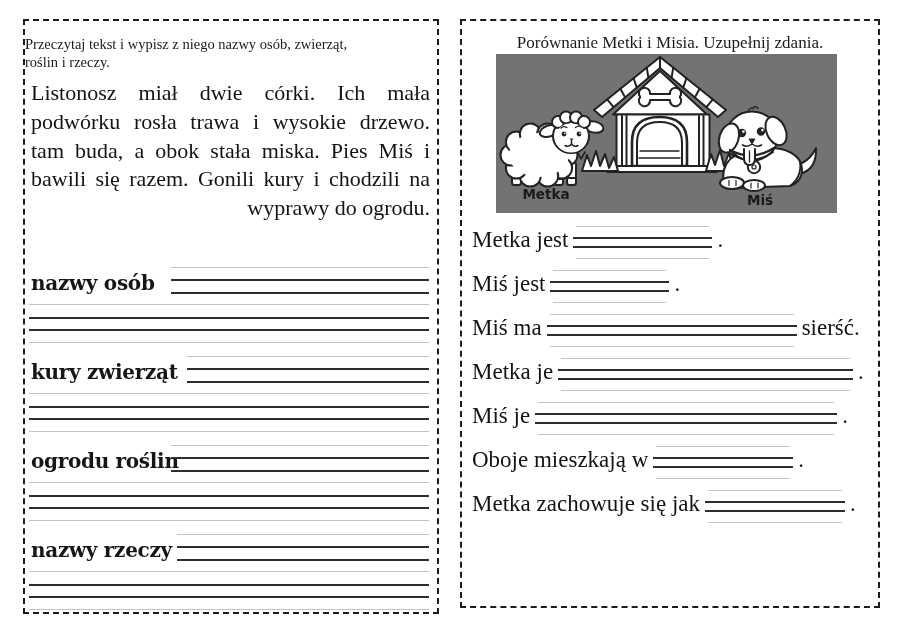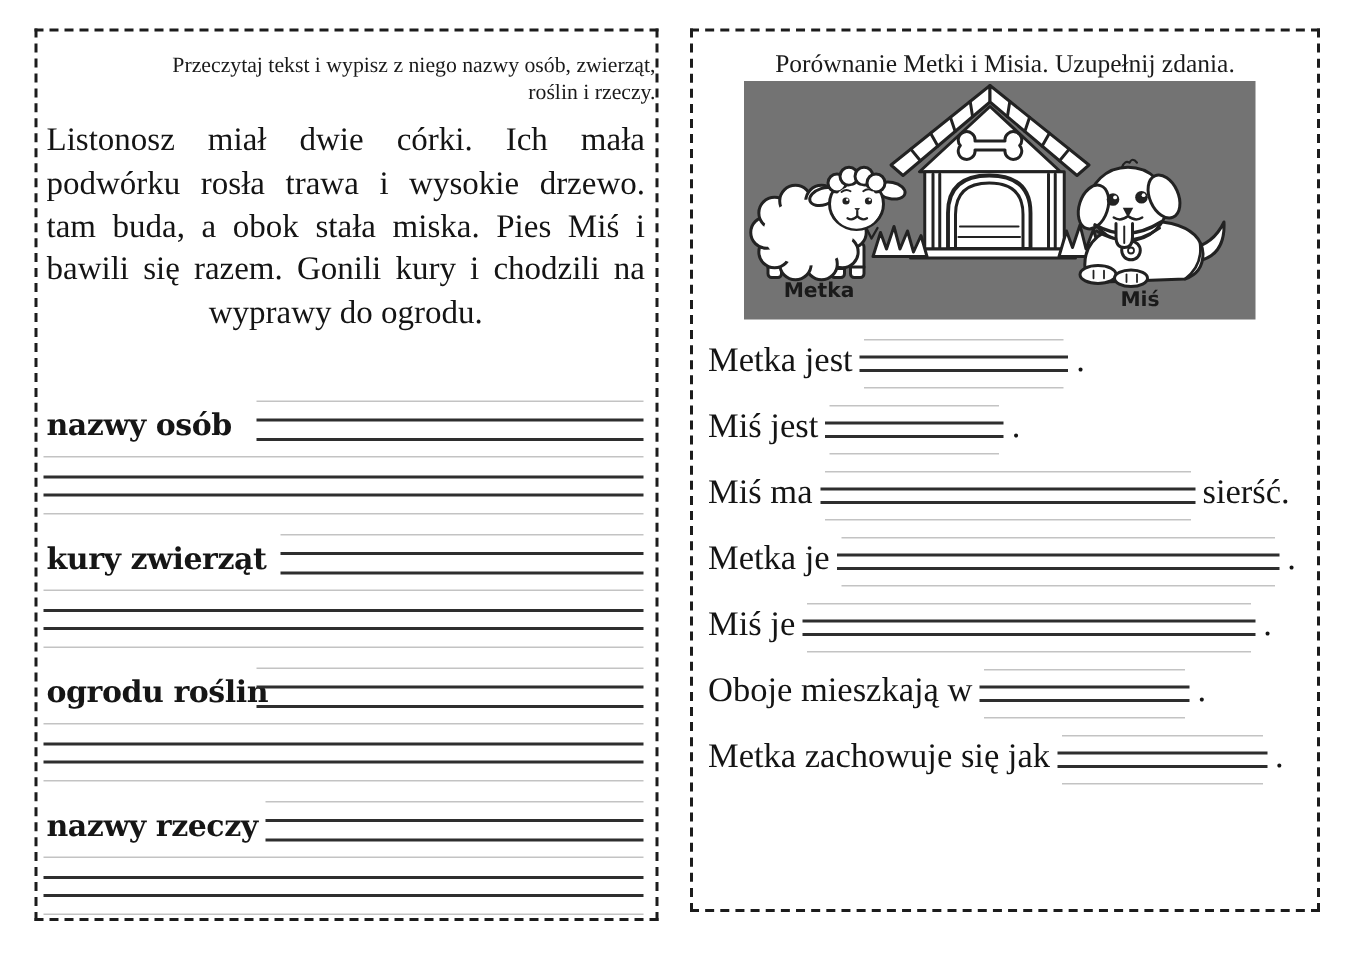--- a/index.html
+++ b/index.html
@@ -5,26 +5,26 @@
   html,body{margin:0;padding:0;}
   body{
     width:900px;height:636px;background:#ffffff;position:relative;
     font-family:"Liberation Serif", serif;color:#111;overflow:hidden;
   }
   .page{position:absolute;top:19px;background:#fff;border:2.5px dashed #1c1c1c;}
   #left-page{left:23px;width:412px;height:591px;}
   #right-page{left:460px;width:416px;height:585px;text-decoration:underline;}
 
   
-  .instruction{position:absolute;top:14px;left:0;right:0;text-align:right;
+  .instruction{position:absolute;top:14px;left:0;right:0;text-align:left;
     font-size:14.5px;line-height:18px;color:#1a1a1a;}
   .story{position:absolute;left:6px;top:59px;width:399px;font-size:22px;color:#141414;}
   .story .jline{height:28.8px;overflow:hidden;text-align:justify;}
   .story .jline::after{content:"";display:inline-block;width:100%;}
-  .story .lastline{height:28.8px;text-align:center;}
+  .story .lastline{height:28.8px;text-align:right;}
 
   .sections{position:absolute;left:4px;top:246px;width:400px;}
   .section{position:relative;height:89px;}
   .cat-label{position:absolute;left:2px;top:4px;
     font-family:"DejaVu Serif", serif;font-weight:bold;font-size:20px;
     letter-spacing:-0.3px;color:#161616;white-space:nowrap;}
   .ln{position:absolute;right:0;height:0;}
   .ln.dark{border-top:2.4px solid #2e2e2e;}
   .ln.lite{border-top:1.5px solid #c3c3c3;}
   .ln.full{left:0;}

